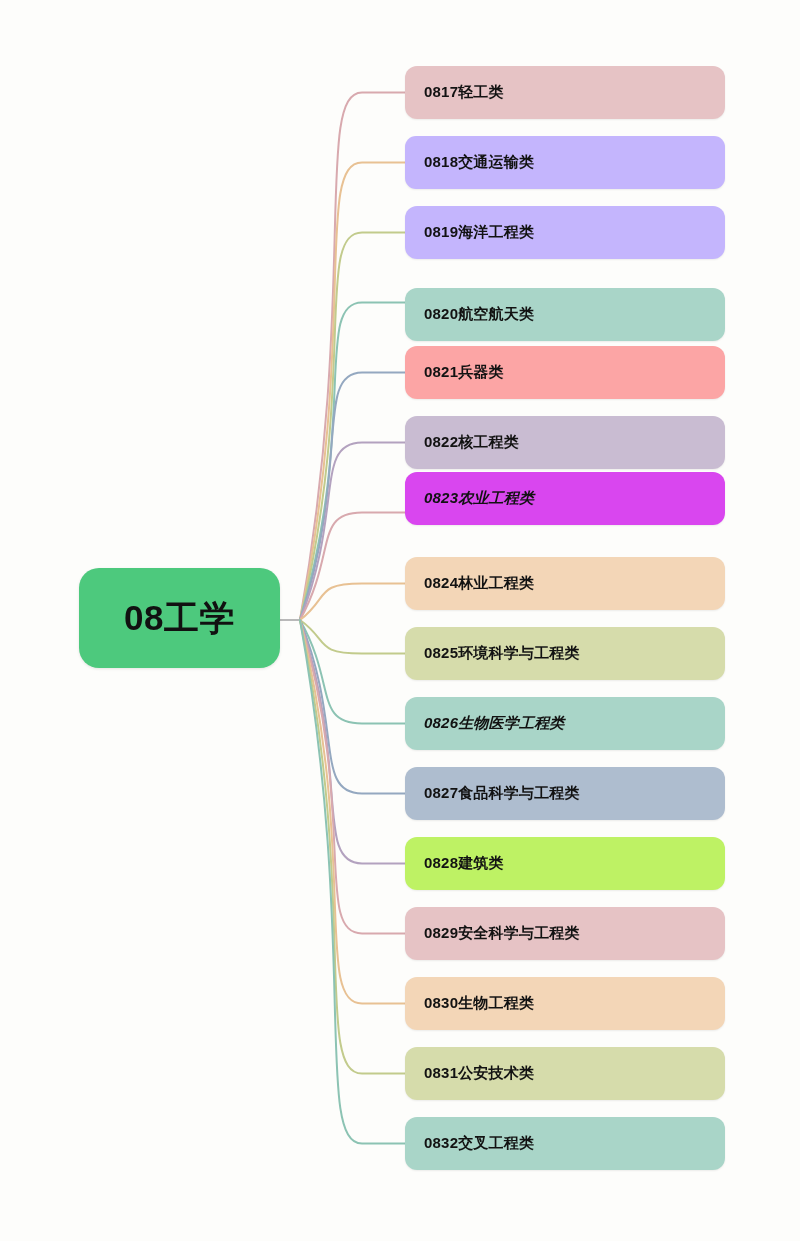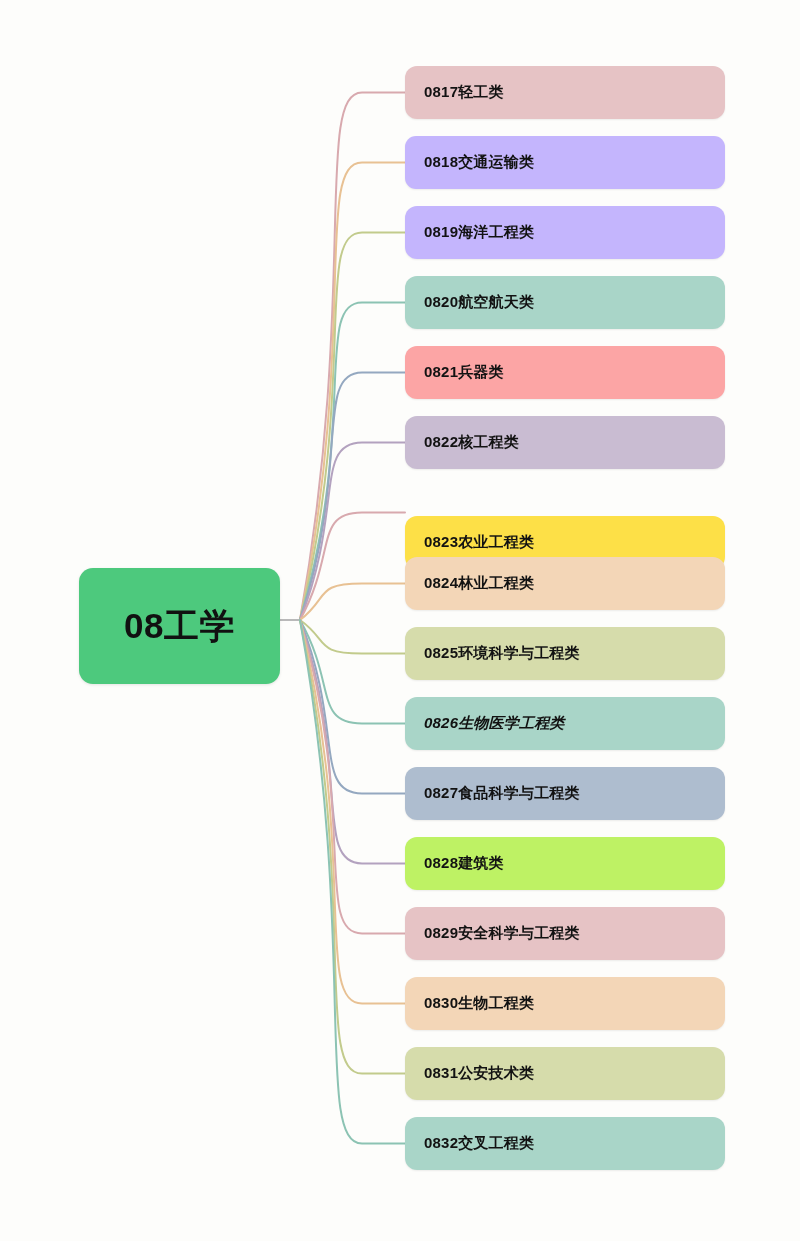--- a/index.html
+++ b/index.html
@@ -24,22 +24,22 @@
     top: 0;
     width: 800px;
     height: 1241px;
     pointer-events: none;
   }
   .root-node {
     position: absolute;
     left: 79px;
     top: 568px;
     width: 201px;
-    height: 116px;
-    border-radius: 14px;
+    height: 100px;
+    border-radius: 20px;
     background: #4dc97d;
     display: flex;
     align-items: center;
     justify-content: center;
     box-shadow: 0 1px 3px rgba(0,0,0,0.10);
   }
   .root-label {
     font-size: 35px;
     font-weight: 700;
     color: #111111;
@@ -98,30 +98,30 @@
   <div id="branch-container">
       <div class="branch-node" style="top: 66px; background: rgb(230, 195, 197);">
         <span class="branch-label">0817轻工类</span>
       </div>
       <div class="branch-node" style="top: 136px; background: #c4b5fd; border-radius: 11px;">
         <span class="branch-label">0818交通运输类</span>
       </div>
       <div class="branch-node" style="top: 206px; background: #c4b5fd;">
         <span class="branch-label">0819海洋工程类</span>
       </div>
-      <div class="branch-node" style="top: 276px; background: rgb(169, 213, 200);">
+      <div class="branch-node" style="top: 288px; background: rgb(169, 213, 200);">
         <span class="branch-label">0820航空航天类</span>
       </div>
       <div class="branch-node" style="top: 346px; background: #fca5a5;">
         <span class="branch-label">0821兵器类</span>
       </div>
       <div class="branch-node" style="top: 416px; background: rgb(201, 188, 210);">
         <span class="branch-label">0822核工程类</span>
       </div>
-      <div class="branch-node" style="top: 516px; background: #fde047;">
+      <div class="branch-node" style="top: 472px; background: #d946ef; font-style: italic;">
         <span class="branch-label">0823农业工程类</span>
       </div>
       <div class="branch-node" style="top: 557px; background: rgb(243, 214, 183); text-align: center;">
         <span class="branch-label">0824林业工程类</span>
       </div>
       <div class="branch-node" style="top: 627px; background: rgb(214, 220, 171);">
         <span class="branch-label">0825环境科学与工程类</span>
       </div>
       <div class="branch-node" style="top: 697px; background: rgb(169, 213, 200); font-style: italic;">
         <span class="branch-label">0826生物医学工程类</span>

